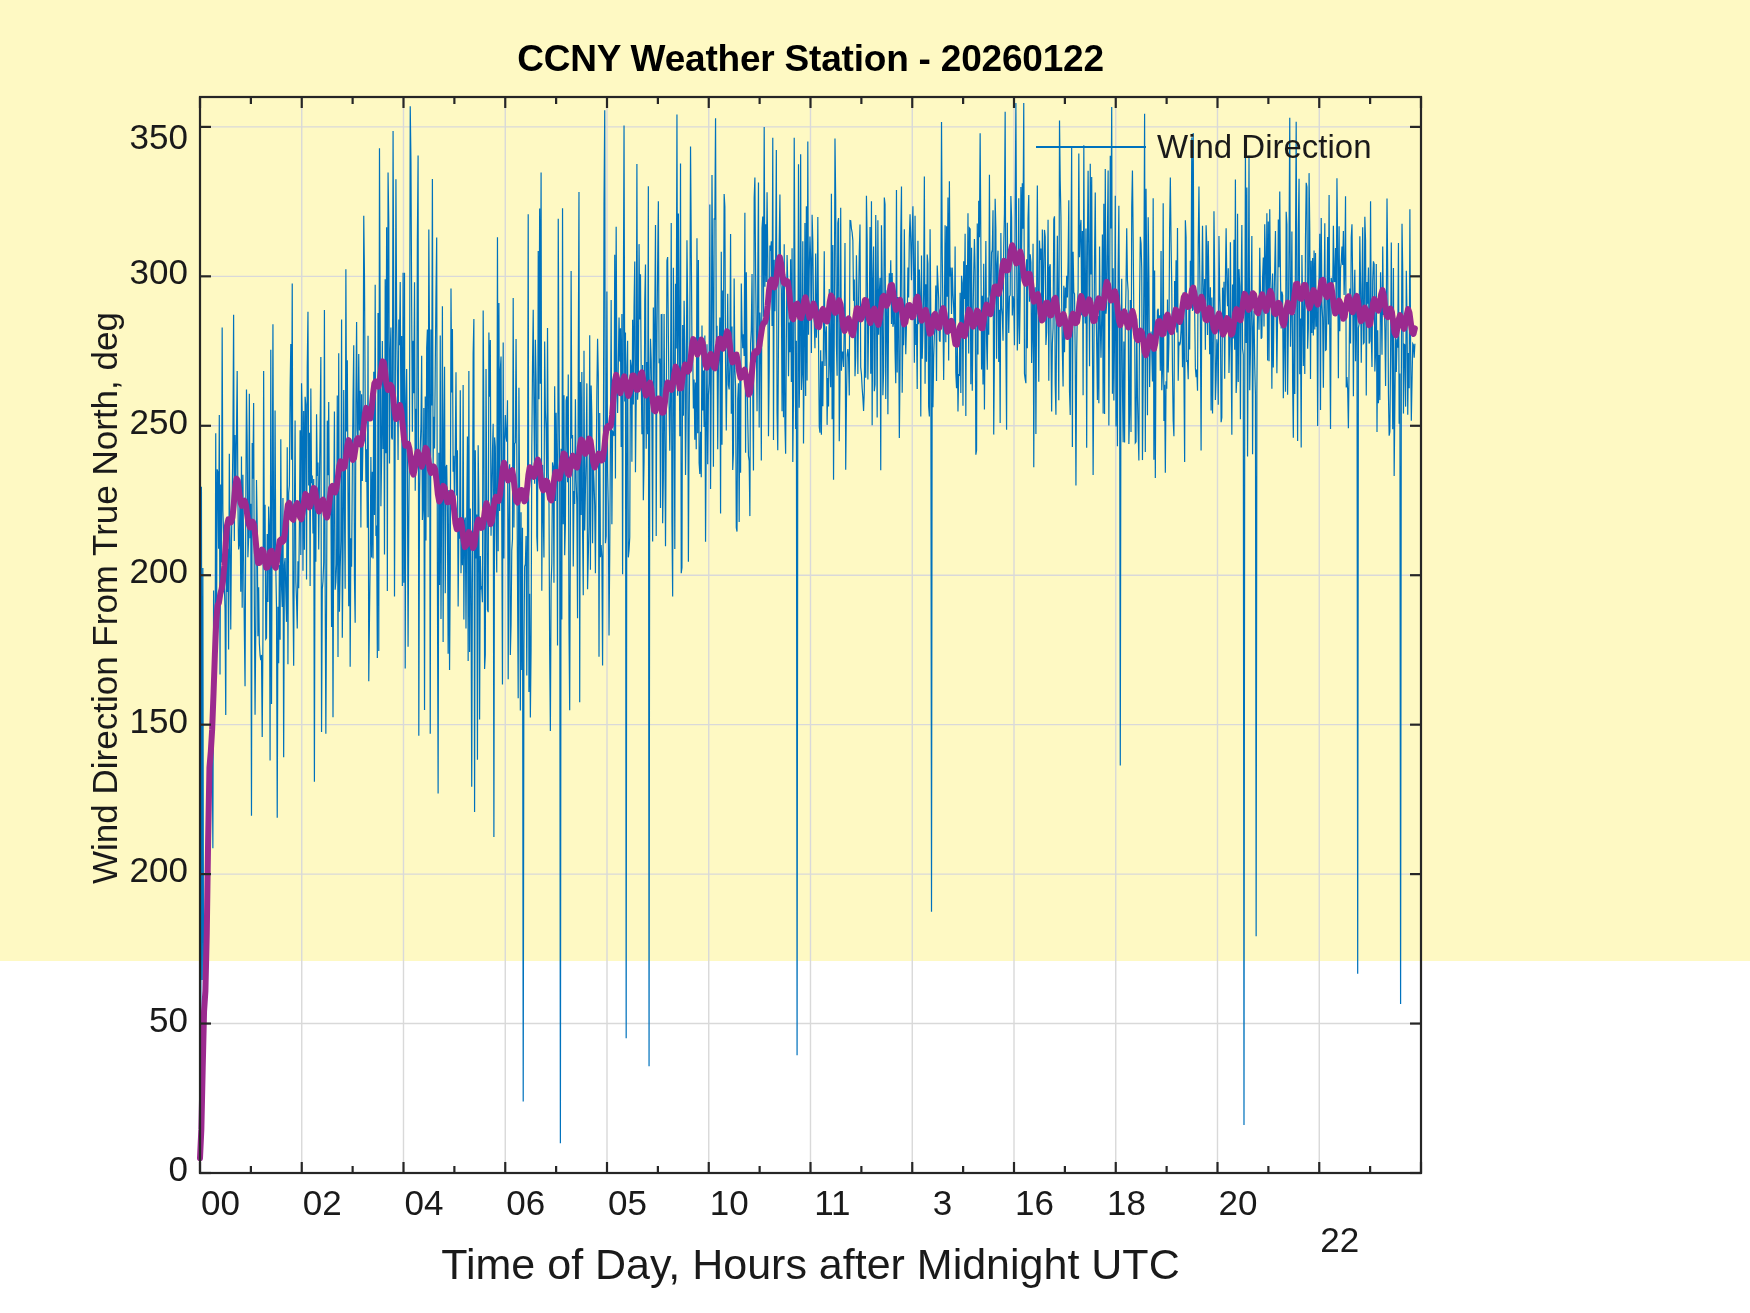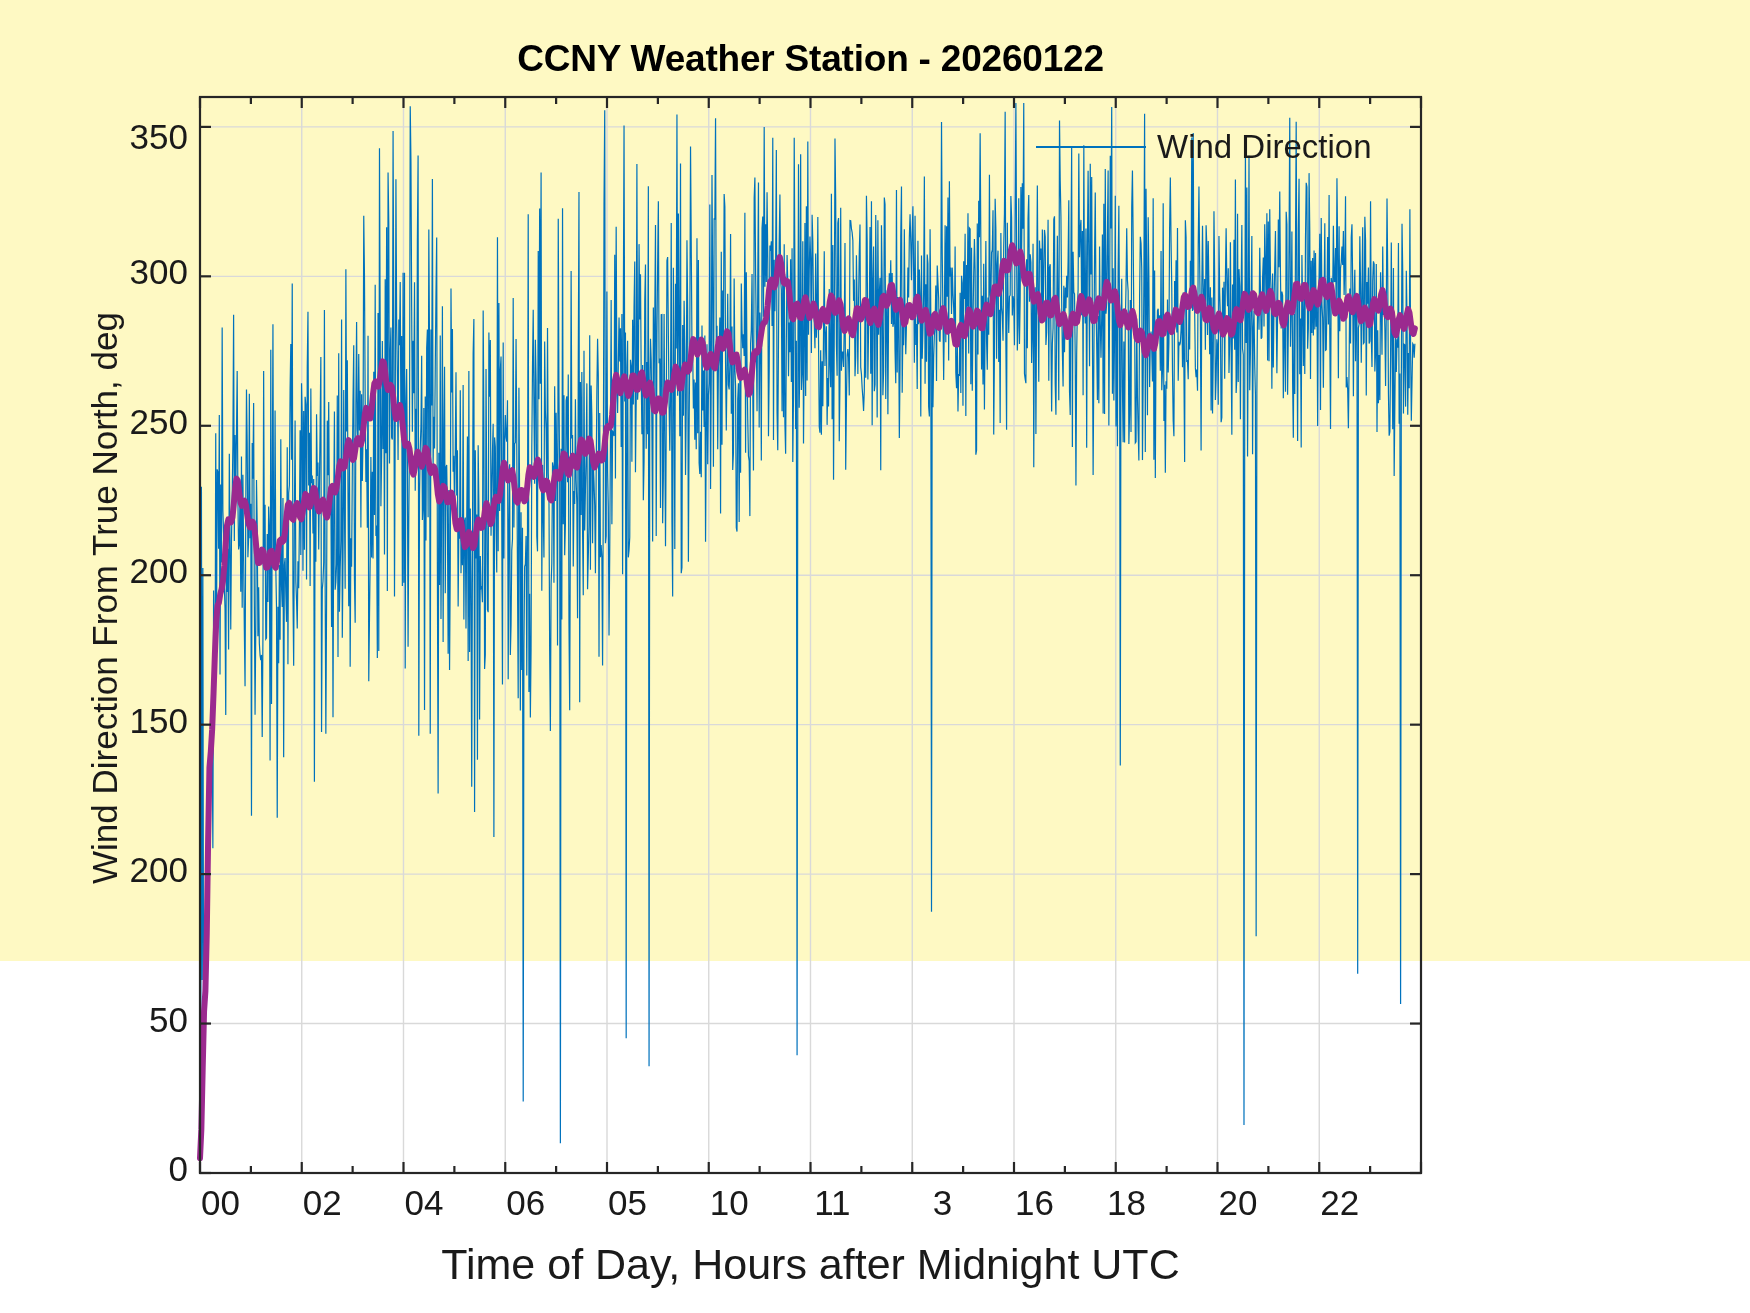--- a/index.html
+++ b/index.html
@@ -216,18 +216,18 @@
       <div class="xtick-label" style="left: 261.75px;">02</div>
       <div class="xtick-label" style="left: 363.5px;">04</div>
       <div class="xtick-label" style="left: 465.25px;">06</div>
       <div class="xtick-label" style="left: 567px;">05</div>
       <div class="xtick-label" style="left: 668.75px;">10</div>
       <div class="xtick-label" style="left: 770.5px;">11</div>
       <div class="xtick-label" style="left: 872.25px;">3</div>
       <div class="xtick-label" style="left: 974px;">16</div>
       <div class="xtick-label" style="left: 1066px;">18</div>
       <div class="xtick-label" style="left: 1177.5px;">20</div>
-      <div class="xtick-label" style="left: 1279.25px;">22</div>
+      <div class="xtick-label" style="left: 1279.25px; margin-top: 37px;">22</div>
     </div>
 
   <div id="legend-label">Wind Direction</div>
 
 </div>
 
 </body></html>

